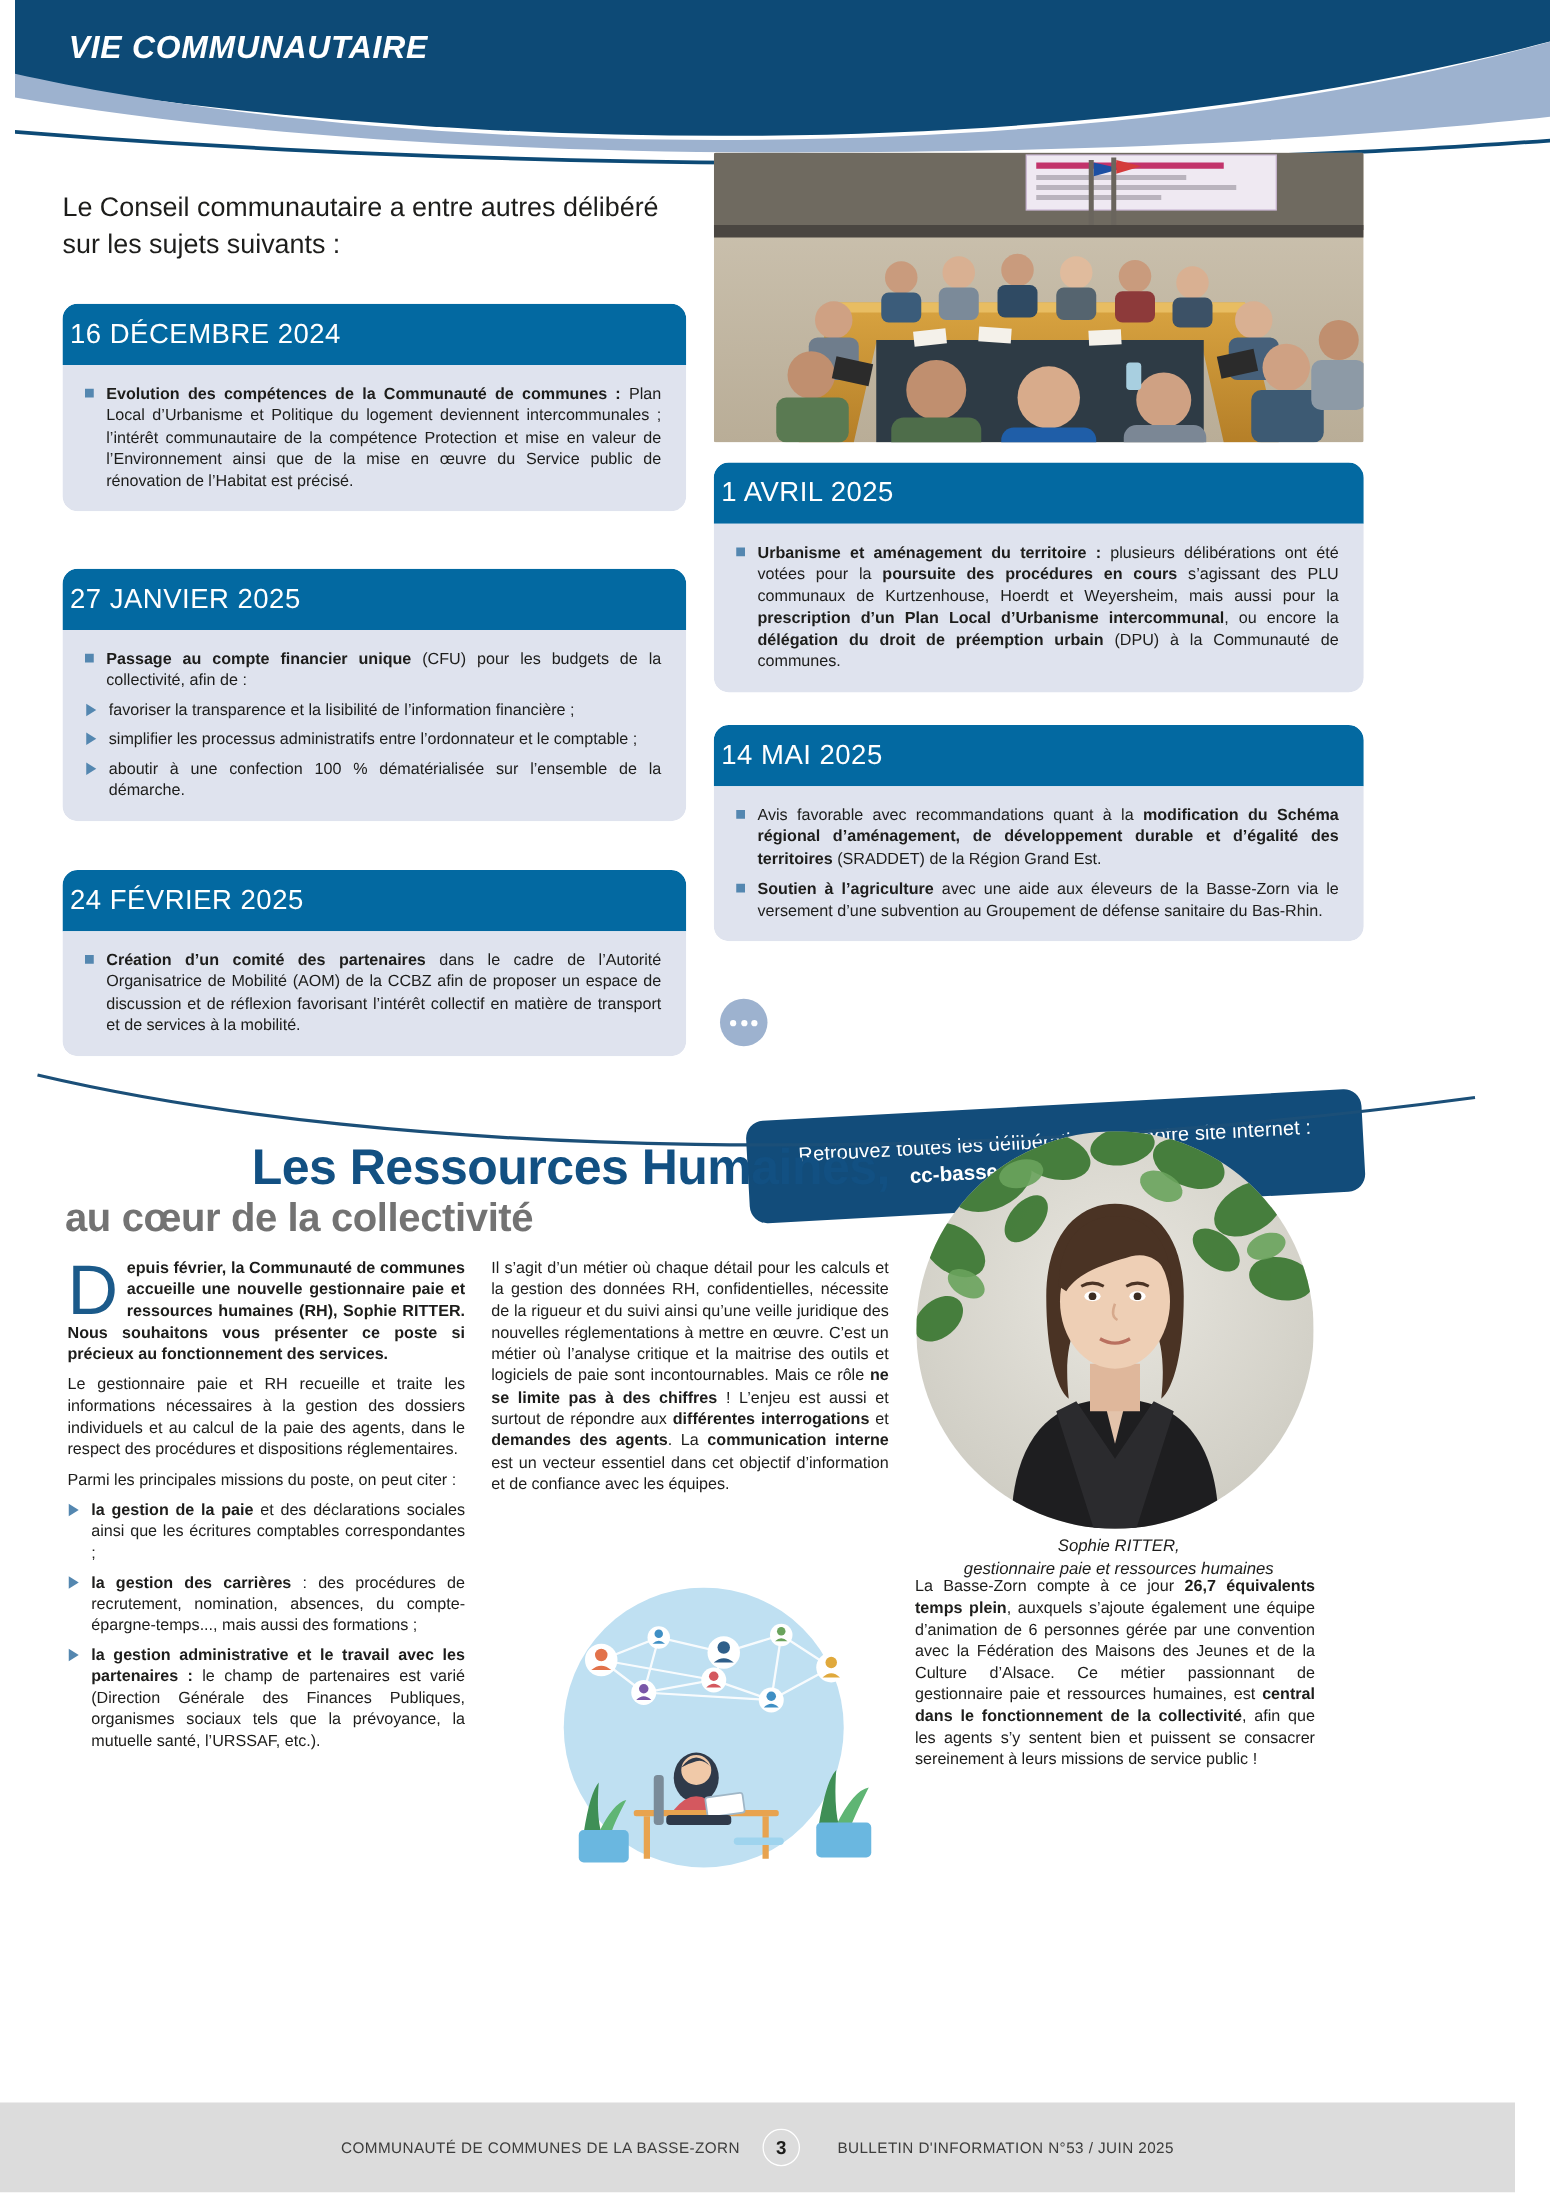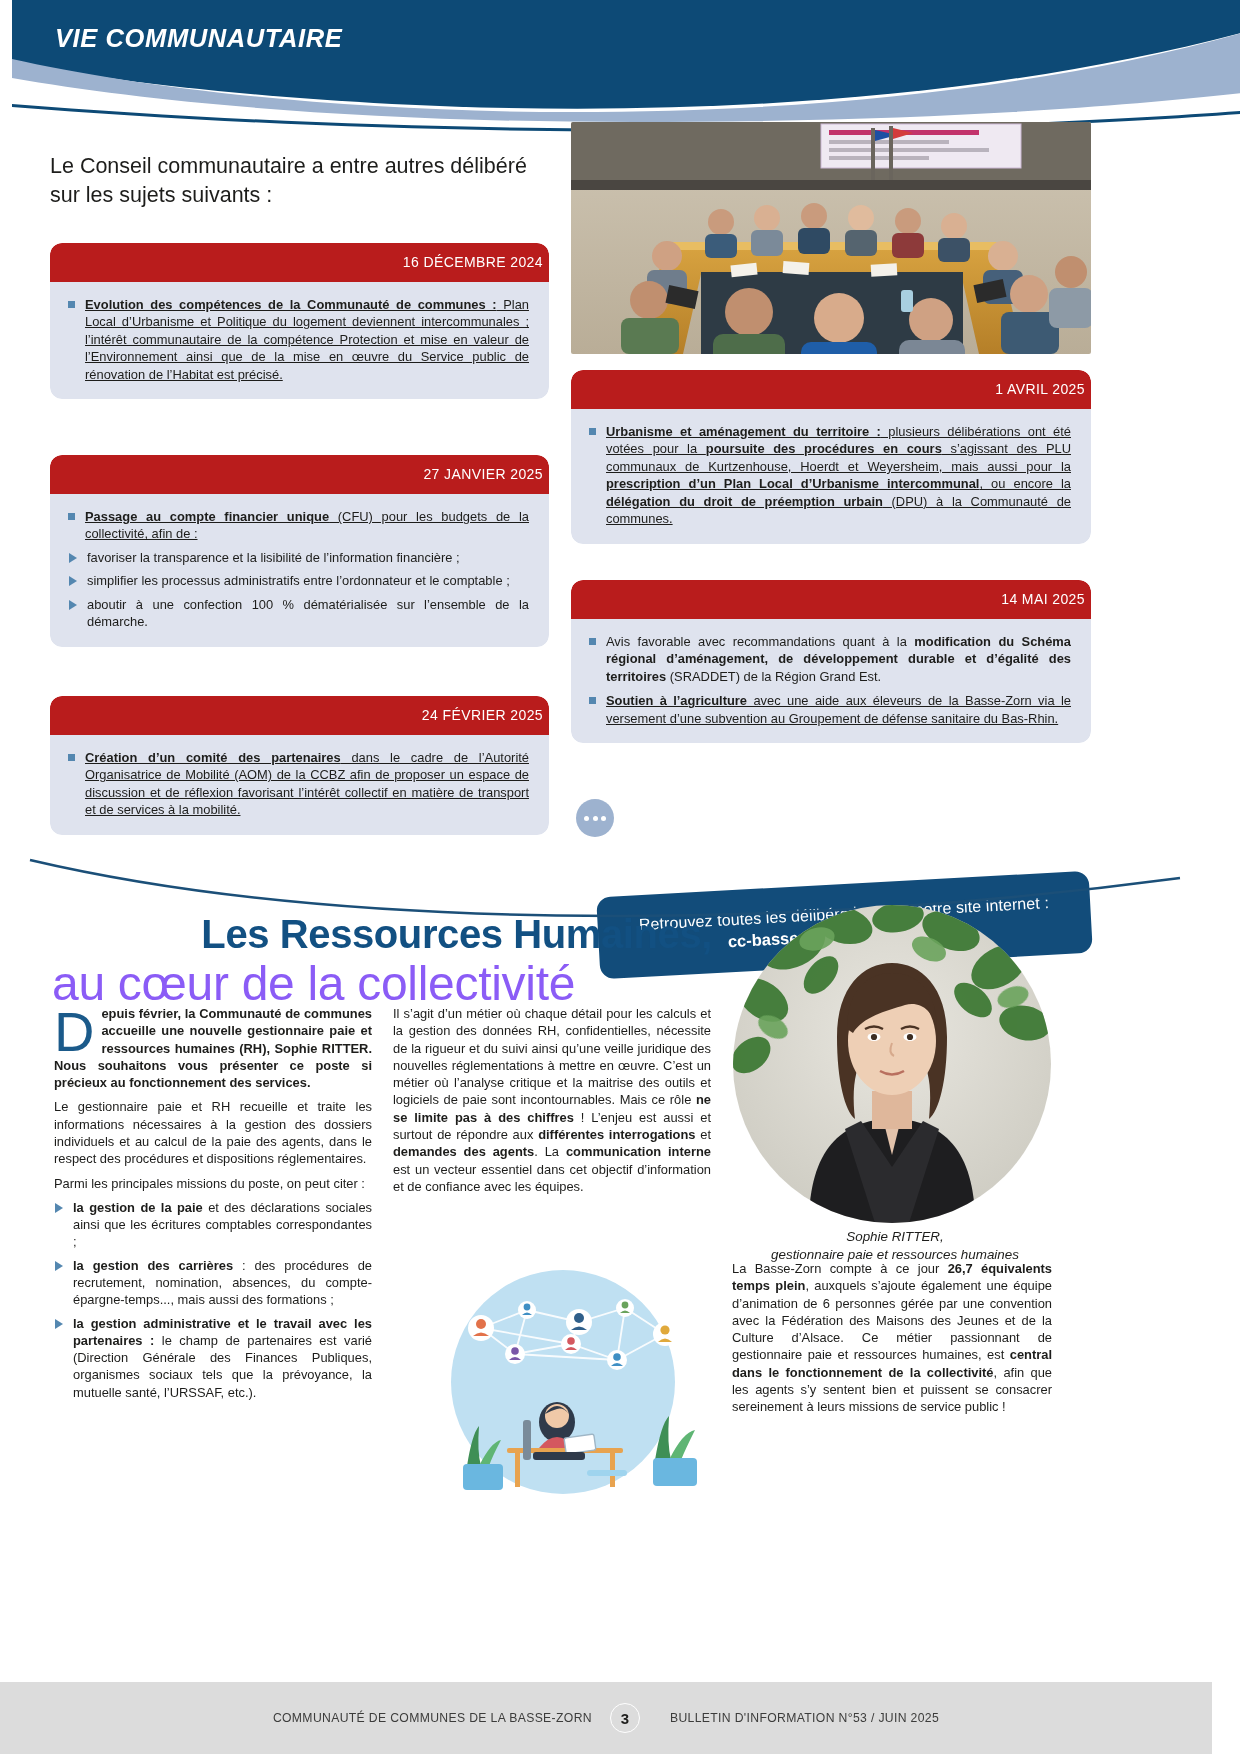--- a/index.html
+++ b/index.html
@@ -39,38 +39,38 @@
 
   
   .meeting-photo {
     position:absolute; left:571px; top:122px; width:520px; height:232px;
     border-radius: 2px; overflow:hidden;
   }
 
   
   .box { position:absolute; border-radius: 12px; overflow:hidden; }
   .box-head {
-    background:#b91c1c; color:#ffffff; text-align:right;
-    font-size: 14px; font-weight: 500; letter-spacing: .4px;
+    background:#0369a1; color:#ffffff; text-align:left;
+    font-size: 22px; font-weight: 500; letter-spacing: .4px;
     padding: 11px 6px 12px;
     border-radius: 12px 12px 0 0;
   }
   .box-body {
     background:#dfe3ee; padding: 14px 20px 16px 18px;
     border-radius: 0 0 12px 12px;
     font-size: 12.9px; line-height: 1.355; text-align: justify;
     color:#1d1d1b;
   }
 
   ul.blist { list-style: none; margin: 0; padding: 0; }
   ul.blist > li {
     position: relative; padding-left: 17px; margin-bottom: 7px;
     text-align: justify;
   }
-  ul.blist > li:last-child { margin-bottom: 0; text-decoration: underline; }
+  ul.blist > li:last-child { margin-bottom: 0; }
   ul.blist > li::before {
     content:""; position:absolute; left:0; top:5px;
     width:7px; height:7px; background:#5487b0;
   }
   ul.alist { list-style:none; margin: 6px 0 0 0; padding:0; }
   ul.alist > li {
     position:relative; padding-left: 19px; margin-bottom: 6px; text-align: justify;
   }
   ul.alist > li:last-child { margin-bottom:0; }
   ul.alist > li::before {
@@ -109,21 +109,21 @@
   
   .rh-title {
     position:absolute; left:52px; top:913px; width:660px;
   }
   .rh-title .t1 {
     font-size: 40px; font-weight: 700; color:#125082; letter-spacing:-0.4px;
     line-height: 1.05;
     text-align: right;
   }
   .rh-title .t2 {
-    font-size: 48px; font-weight: 400; color:#8b5cf6; letter-spacing:-0.3px;
+    font-size: 32px; font-weight: 700; color:#737373; letter-spacing:-0.3px;
     line-height: 1.12; margin-top: 2px;
   }
 
   .col { position:absolute; font-size: 12.9px; line-height: 1.34; text-align: justify; }
   .col p { margin: 0 0 7px 0; }
   .col p:last-child { margin-bottom:0; }
 
   .colA { left:54px; top:1005px; width:318px; }
   .colB { left:393px; top:1005px; width:318px; }
   .colC { left:732px; top:1260px; width:320px; }

